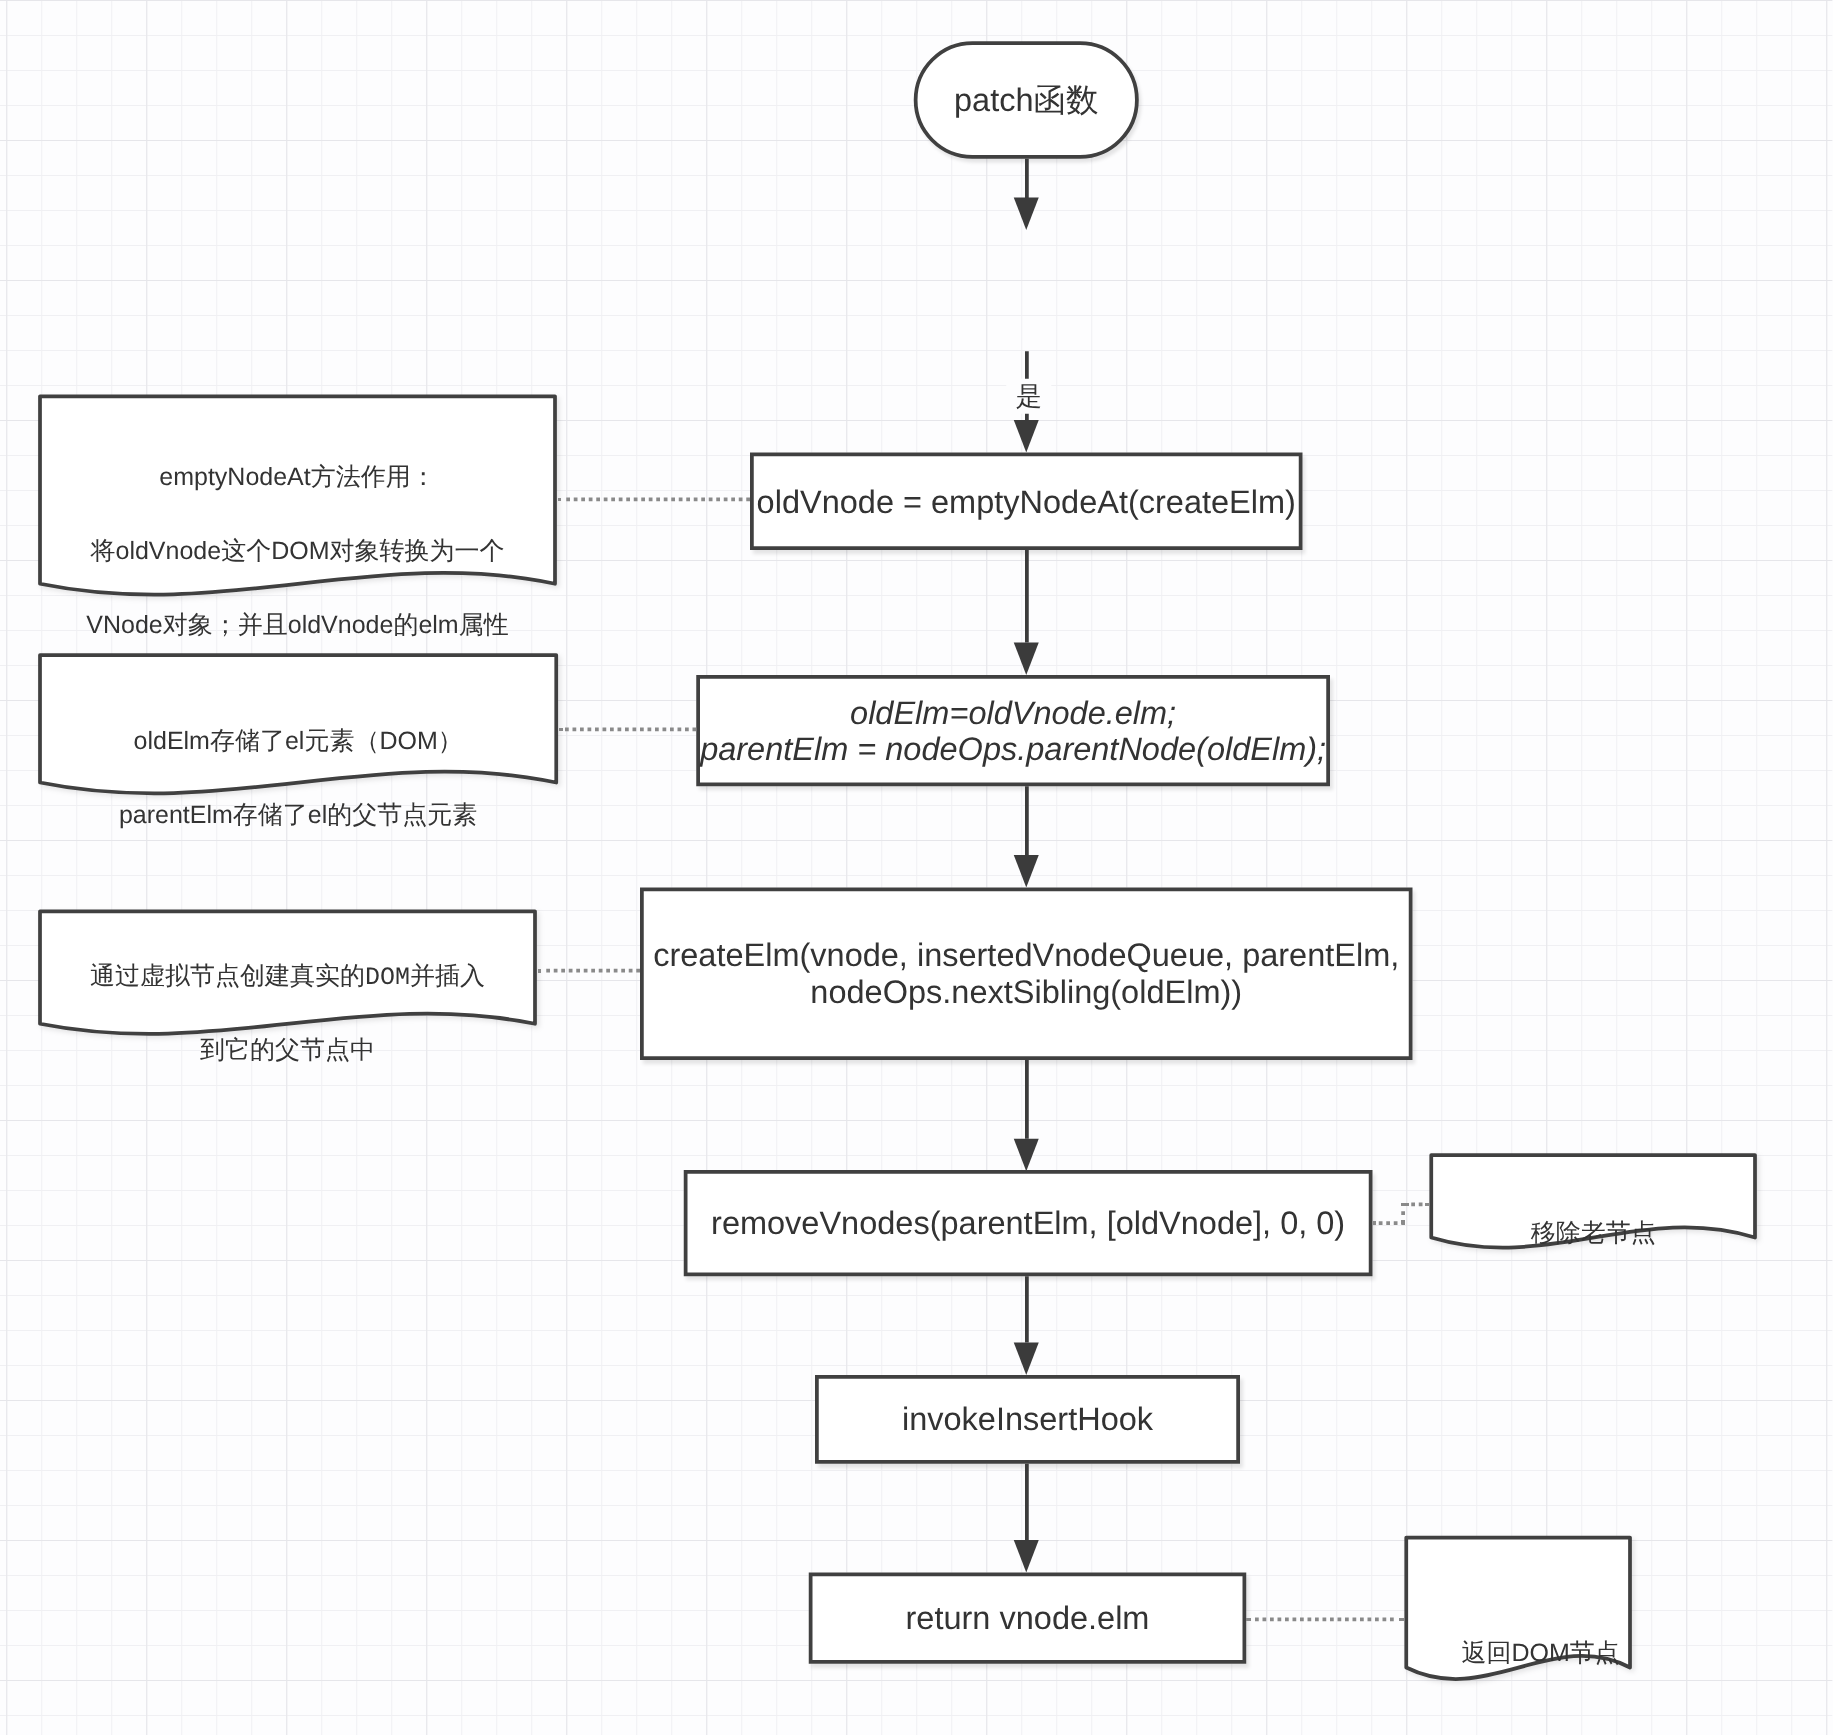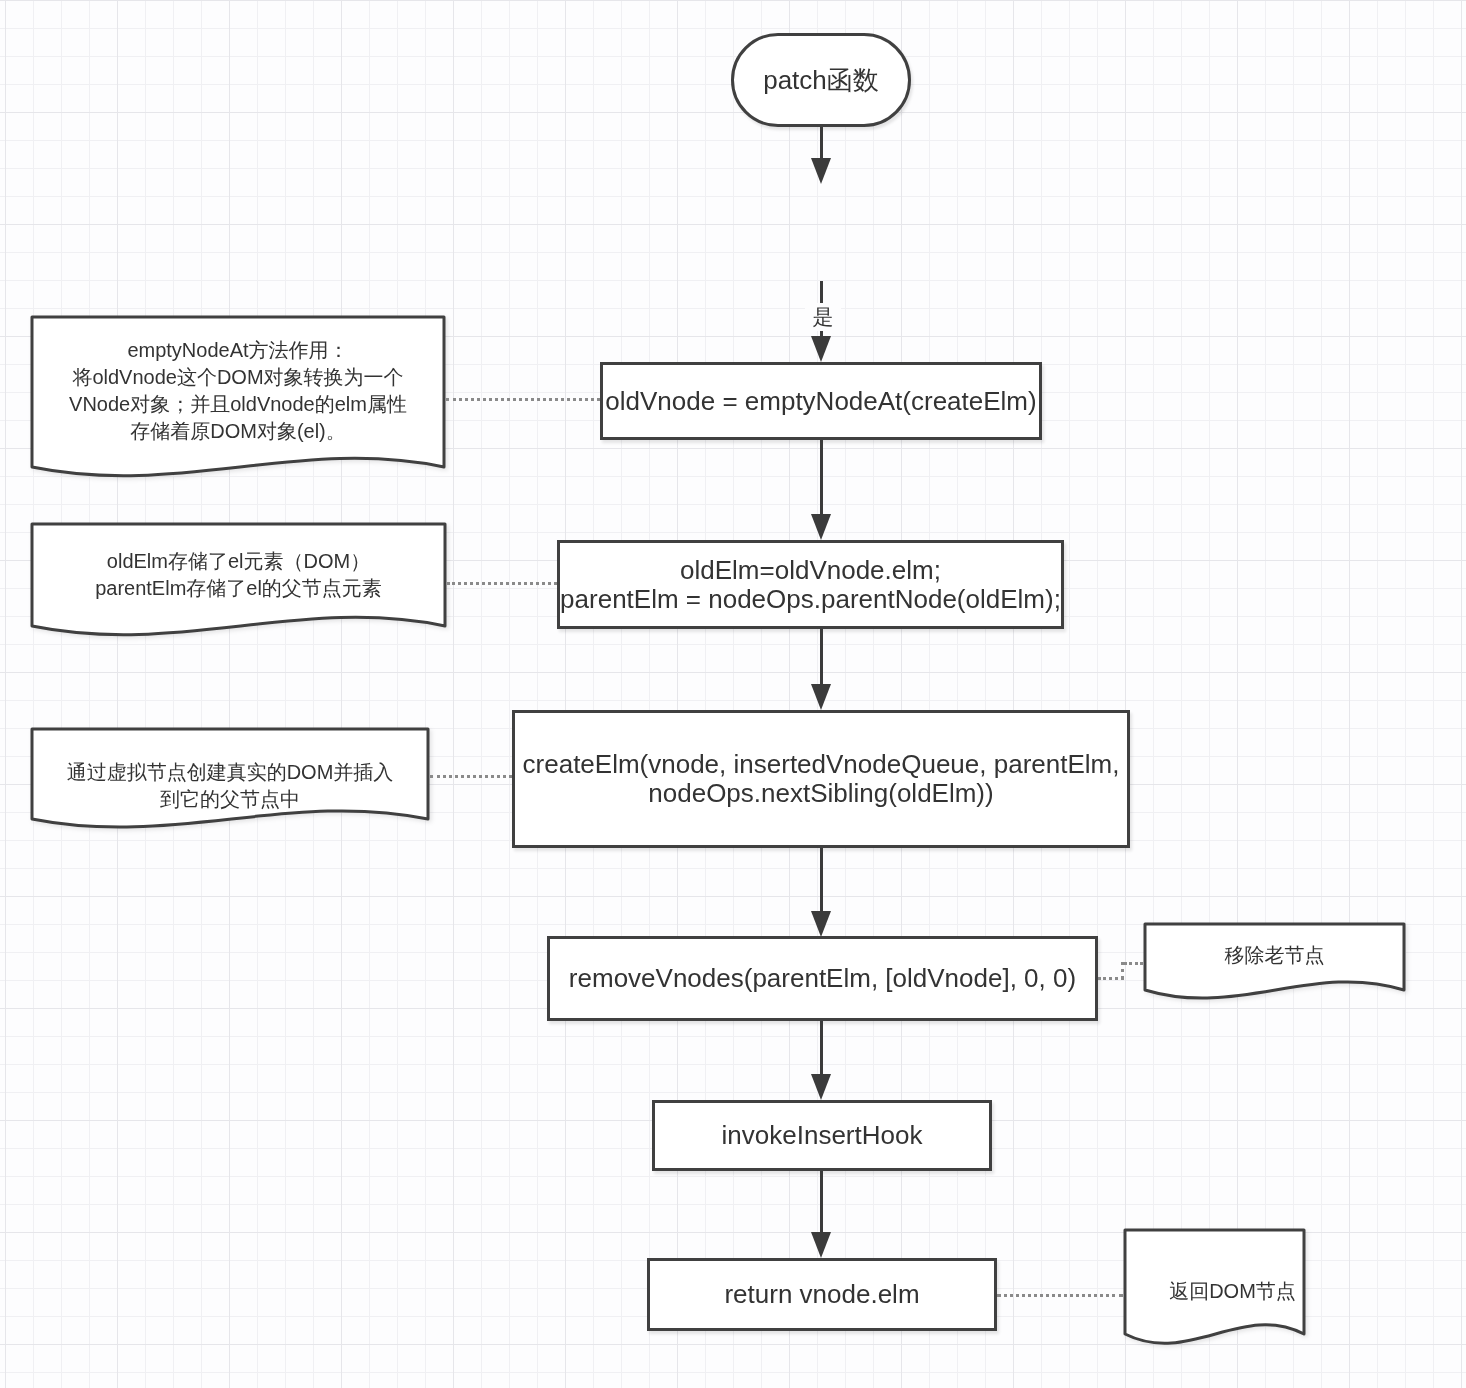--- a/index.html
+++ b/index.html
@@ -44,21 +44,21 @@
     border-top:26px solid #3b3b3b;
   }
   .dotted-h{position:absolute;height:0;border-top:3px dotted #8a8a8a;}
   .dotted-v{position:absolute;width:0;border-left:3px dotted #8a8a8a;}
   .doc{position:absolute;}
   .doc svg{display:block;filter:drop-shadow(2px 2px 2px rgba(0,0,0,0.10));}
   .doc .doc-text{
     position:absolute;left:0;width:100%;
     text-align:center;font-size:20px;line-height:27px;color:#333;
   }
-  .doc .doc-text div{white-space:nowrap;}
+  .doc .doc-text div{white-space:nowrap;margin-top:32px;}
   .diamond-wrap{position:absolute;}
   .diamond-wrap svg{display:block;filter:drop-shadow(2px 2px 2px rgba(0,0,0,0.10));}
   .diamond-label{
     position:absolute;left:0;top:0;width:100%;height:100%;
     display:flex;align-items:center;justify-content:center;
     font-size:20px;color:#333;
   }
   .branch-label{
     position:absolute;
     font-size:21px;color:#333;
@@ -84,21 +84,21 @@
   <div class="branch-label" style="left:805px;top:303px;width:32px;text-align:center;">是</div>
   <div class="arrowhead" style="left:811px;top:336px;"></div>
 
   <div class="node" style="left:600px;top:362px;width:442px;height:78px;">
     <div>oldVnode = emptyNodeAt(createElm)</div>
   </div>
 
   <div class="vline" style="left:820px;top:440px;height:74px;"></div>
   <div class="arrowhead" style="left:811px;top:514px;"></div>
 
-  <div class="node" style="left:557px;top:540px;width:507px;height:89px;">
+  <div class="node" style="left:557px;top:540px;width:507px;height:89px;font-style:italic;">
     <div>oldElm=oldVnode.elm;</div>
     <div>parentElm = nodeOps.parentNode(oldElm);</div>
   </div>
 
   <div class="vline" style="left:820px;top:629px;height:55px;"></div>
   <div class="arrowhead" style="left:811px;top:684px;"></div>
 
   <div class="node" style="left:512px;top:710px;width:618px;height:138px;">
     <div>createElm(vnode, insertedVnodeQueue, parentElm,</div>
     <div>nodeOps.nextSibling(oldElm))</div>
@@ -146,21 +146,21 @@
       <div>oldElm存储了el元素（DOM）</div>
       <div>parentElm存储了el的父节点元素</div>
     </div>
   </div>
   <div class="dotted-h" style="left:447px;top:582px;width:110px;"></div>
 
   <div class="doc" style="left:30px;top:727px;width:400px;height:114px;">
     <svg width="400" height="114" viewBox="0 0 400 114">
       <path d="M2 2 H398 V92 C259 64, 144 120, 2 92 Z" fill="#ffffff" stroke="#404040" stroke-width="3" stroke-linejoin="round"></path>
     </svg>
-    <div class="doc-text" style="top:32px;">
+    <div class="doc-text" style="top:10px;font-family:Liberation Mono, monospace;">
       <div>通过虚拟节点创建真实的DOM并插入</div>
       <div>到它的父节点中</div>
     </div>
   </div>
   <div class="dotted-h" style="left:430px;top:775px;width:82px;"></div>
 
   <div class="doc" style="left:1143px;top:922px;width:263px;height:92px;">
     <svg width="263" height="92" viewBox="0 0 263 92">
       <path d="M2 2 H261 V68 C170 40, 95 96, 2 68 Z" fill="#ffffff" stroke="#404040" stroke-width="3" stroke-linejoin="round"></path>
     </svg>

